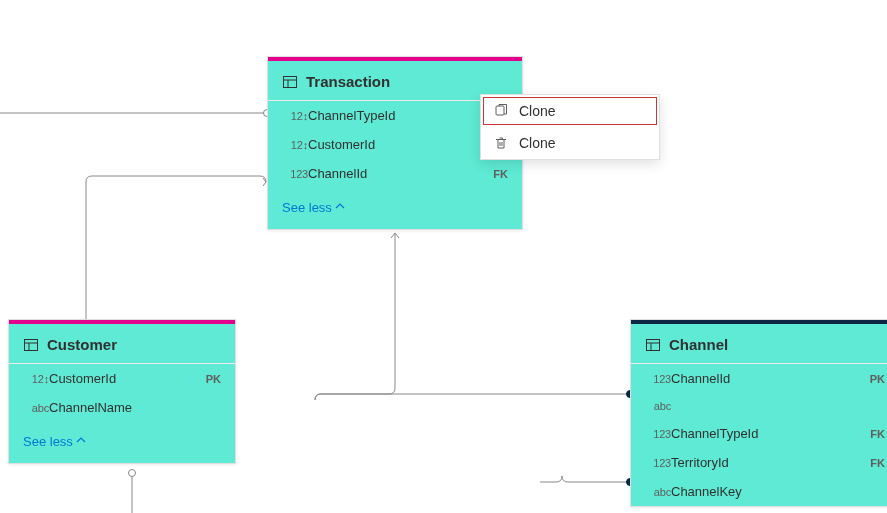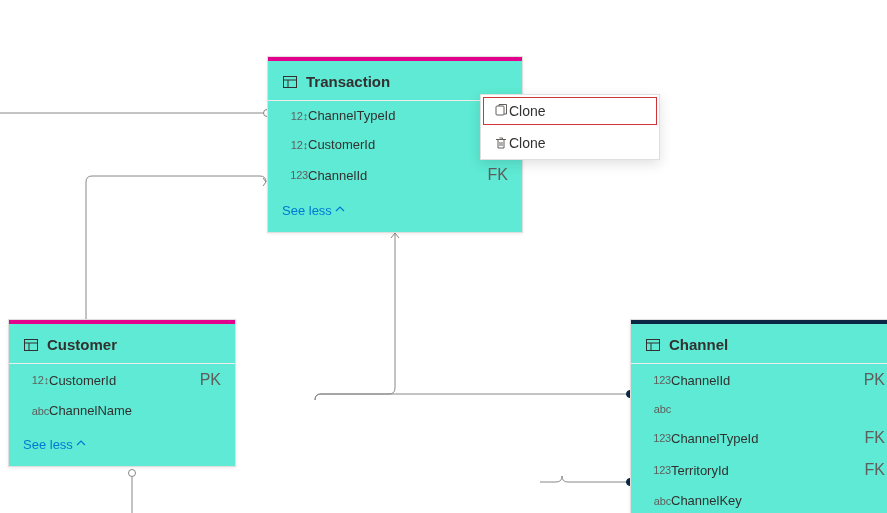--- a/index.html
+++ b/index.html
@@ -26,40 +26,40 @@
     font-weight: 600; font-size: 15px;
   }
 
   .field-row {
     display: flex; align-items: center;
     padding: 7px 14px;
     font-size: 13px;
   }
   .field-type { color: #605e5c; font-size: 11px; width: 26px; flex: 0 0 26px; letter-spacing: -0.2px; text-align: right; }
   .field-name { flex: 1 1 auto; }
-  .field-key { color: #605e5c; font-size: 16px; padding-left: 8px; }
+  .field-key { color: #605e5c; font-size: 11px; padding-left: 8px; font-weight: bold; }
 
   .see-less {
     color: #0078d4; font-size: 13px;
     display: flex; align-items: center; 
     padding: 10px 14px 12px 14px;
     cursor: pointer;
   }
 
   
   .menu {
     position: absolute;
     background: #fff;
     border: 1px solid #e1dfdd;
     box-shadow: 0 4px 12px rgba(0,0,0,0.12);
     font-size: 14px;
     width: 180px;
   }
   .menu-item {
-    display: flex; align-items: center; gap: 0;
+    display: flex; align-items: center; gap: 10px;
     padding: 8px 12px;
     cursor: pointer;
   }
   .menu-item.highlight { outline: 1px solid #d13438; outline-offset: -3px; }
   .menu-icon { color: #605e5c; flex: 0 0 16px; width:16px; height:16px; display:flex; align-items:center; justify-content:center; }
 
   
   .dot {
     position: absolute; width: 8px; height: 8px; border-radius: 50%;
     background: #fff; border: 1px solid #8a8886;

